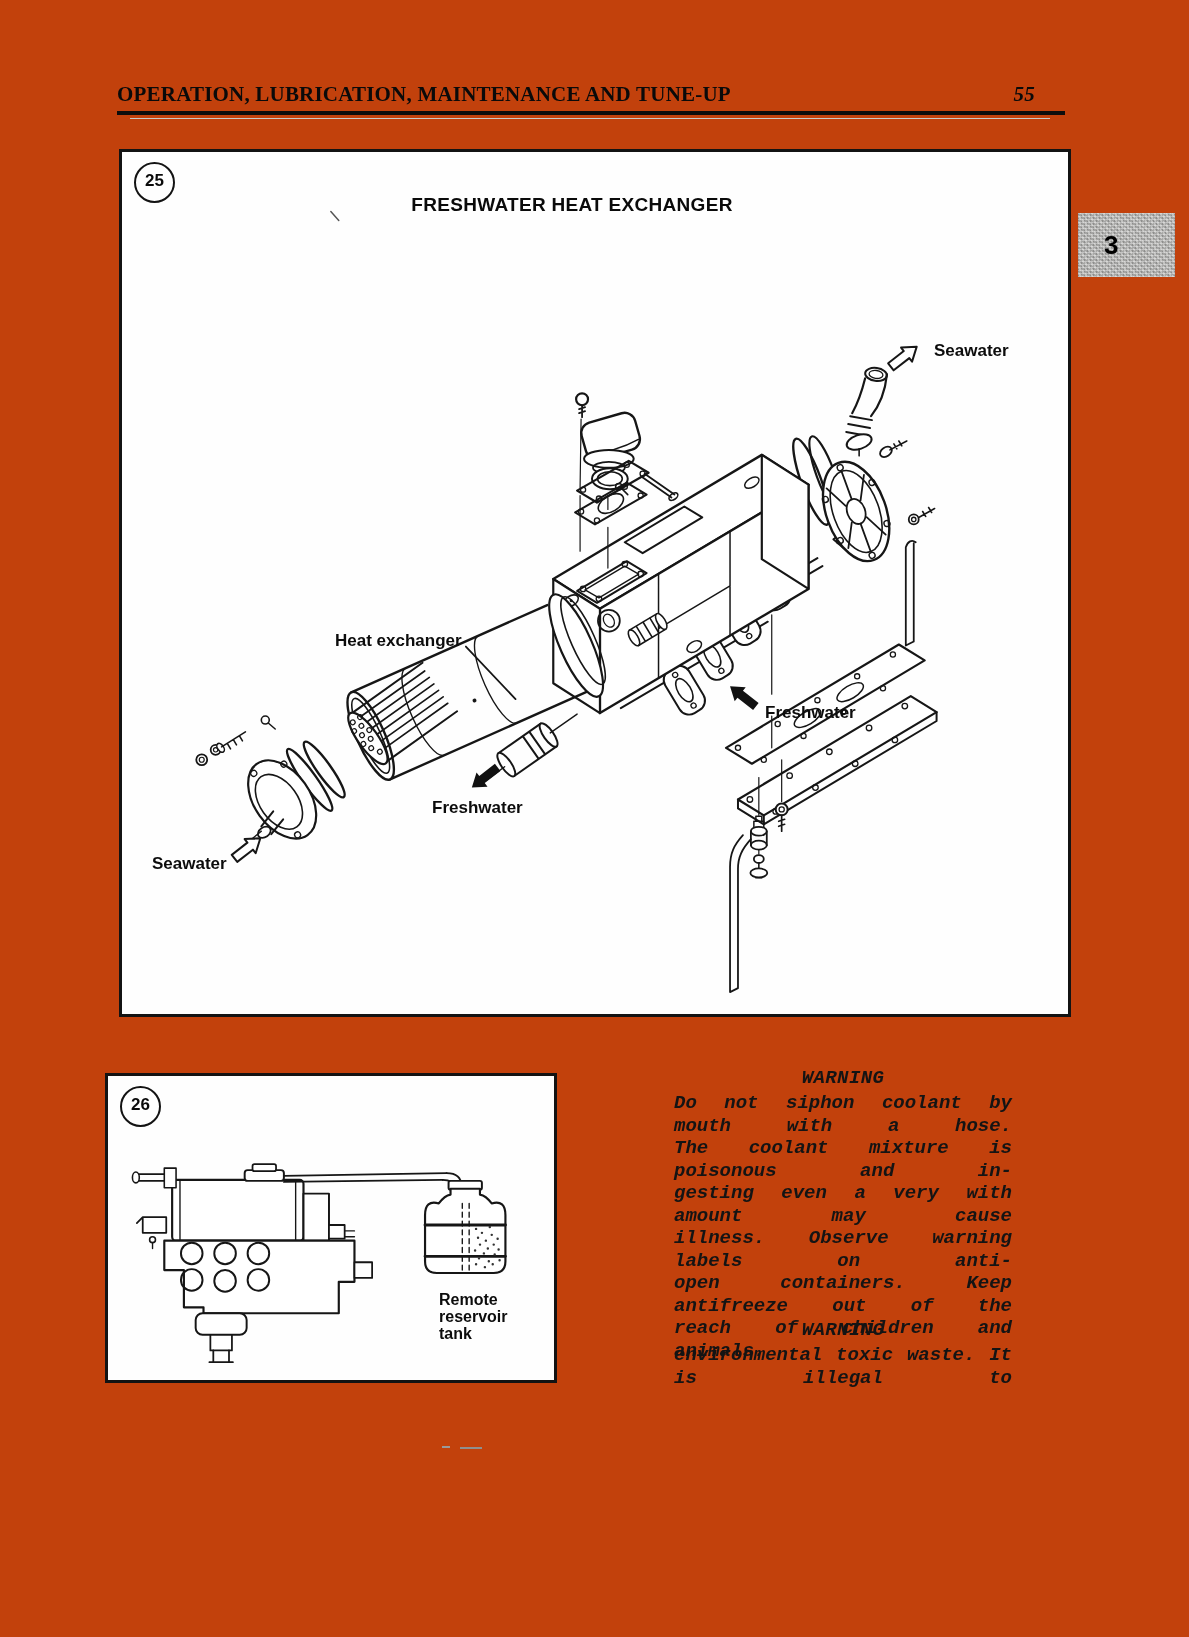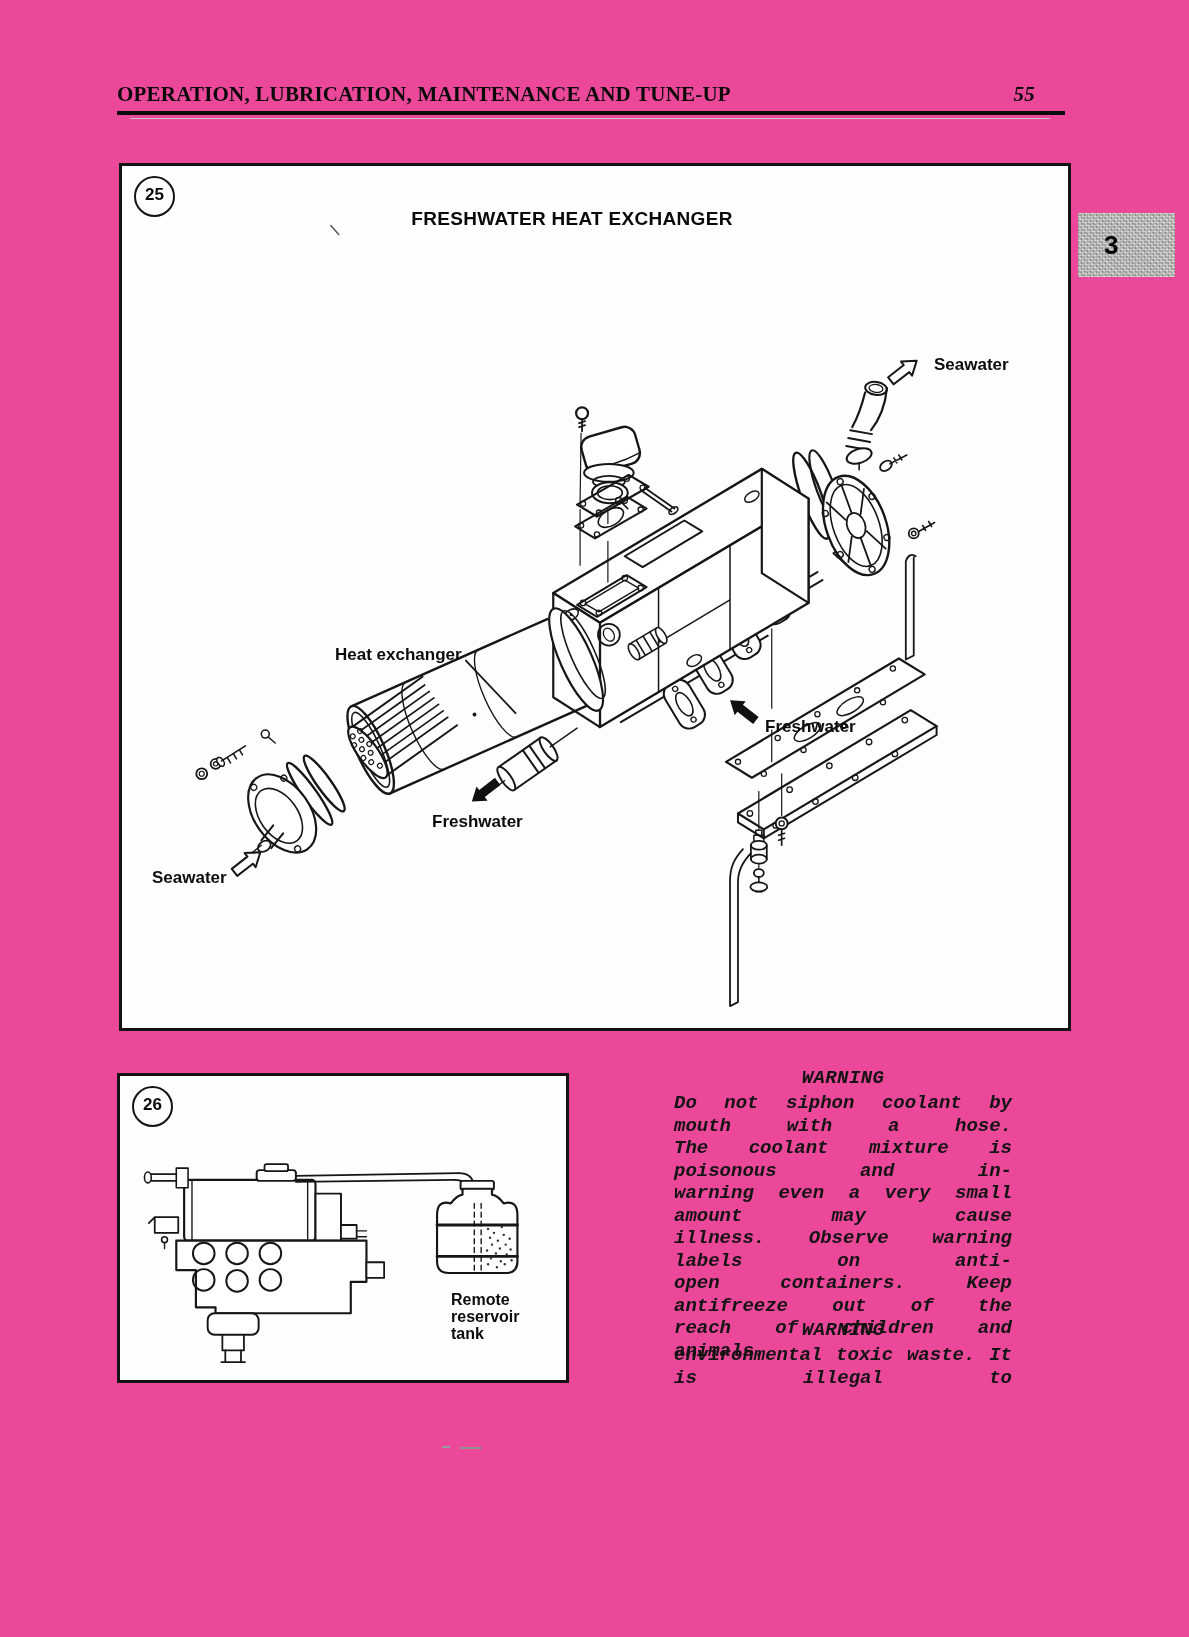--- a/index.html
+++ b/index.html
@@ -1,27 +1,27 @@
 <!DOCTYPE html>
 <html><head>
 <meta charset="utf-8">
 <style>
   html,body{margin:0;padding:0;background:#fff;}
-  .page{position:relative;width:1189px;height:1637px;background:#ec4899;overflow:hidden;
+  .page{position:relative;width:1189px;height:1637px;background:#c2410c;overflow:hidden;
         font-family:"Liberation Sans",sans-serif;color:#111;}
   
   .hdr{position:absolute;left:117px;top:82px;width:948px;display:flex;justify-content:space-between;
        font-family:"Liberation Serif",serif;font-weight:700;font-size:21px;letter-spacing:.2px;color:#0a0a0a;}
   .hdr .num{padding-right:30px;font-style:italic;}
   .hdr-rule{position:absolute;left:117px;top:111px;width:948px;height:4px;background:#0d0d0d;}
   .hdr-rule2{position:absolute;left:130px;top:118px;width:920px;height:1px;background:#c9c9c9;}
   
   .figbox{position:absolute;border:3px solid #131313;background:#fefefe;}
-  #fig25{left:119px;top:163px;width:946px;height:862px;}
-  #fig26{left:117px;top:1073px;width:446px;height:304px;}
+  #fig25{left:119px;top:149px;width:946px;height:862px;}
+  #fig26{left:105px;top:1073px;width:446px;height:304px;}
   .fignum{position:absolute;left:12px;top:10px;width:37px;height:37px;border:2.5px solid #131313;
           border-radius:50%;text-align:center;line-height:34px;font-weight:700;font-size:17px;color:#0a0a0a;}
   .figtitle{position:absolute;left:150px;top:40px;width:600px;text-align:center;
             font-weight:700;font-size:19px;line-height:25px;color:#0a0a0a;letter-spacing:.3px;}
   .dlabel{position:absolute;font-weight:700;font-size:17px;white-space:nowrap;color:#0c0c0c;}
   .dlabel.small{font-size:16px;line-height:17px;white-space:normal;}
   svg{position:absolute;left:0;top:0;}
   
   .tab3{position:absolute;left:1078px;top:213px;width:97px;height:64px;background:#b7b7b5;
         background-image:
@@ -348,21 +348,21 @@
       <div>Remote</div>
       <div>reservoir</div>
       <div>tank</div>
     </div>
   </div>
 
   <div class="warning-block" style="top:1066px">
     <div class="whead">WARNING</div>
     <div class="wline">Do not siphon coolant by mouth with a hose.</div>
     <div class="wline">The coolant mixture is poisonous and in-</div>
-    <div class="wline">warning even a very small amount may cause</div>
+    <div class="wline">gesting even a very with amount may cause</div>
     <div class="wline">illness. Observe warning labels on anti-</div>
     <div class="wline">open containers. Keep antifreeze out of the</div>
     <div class="wline last">reach of children and animals.</div>
   </div>
 
   <div class="warning-block" style="top:1318px">
     <div class="whead">WARNING</div>
     <div class="wline">environmental toxic waste. It is illegal to</div>
   </div>
 

